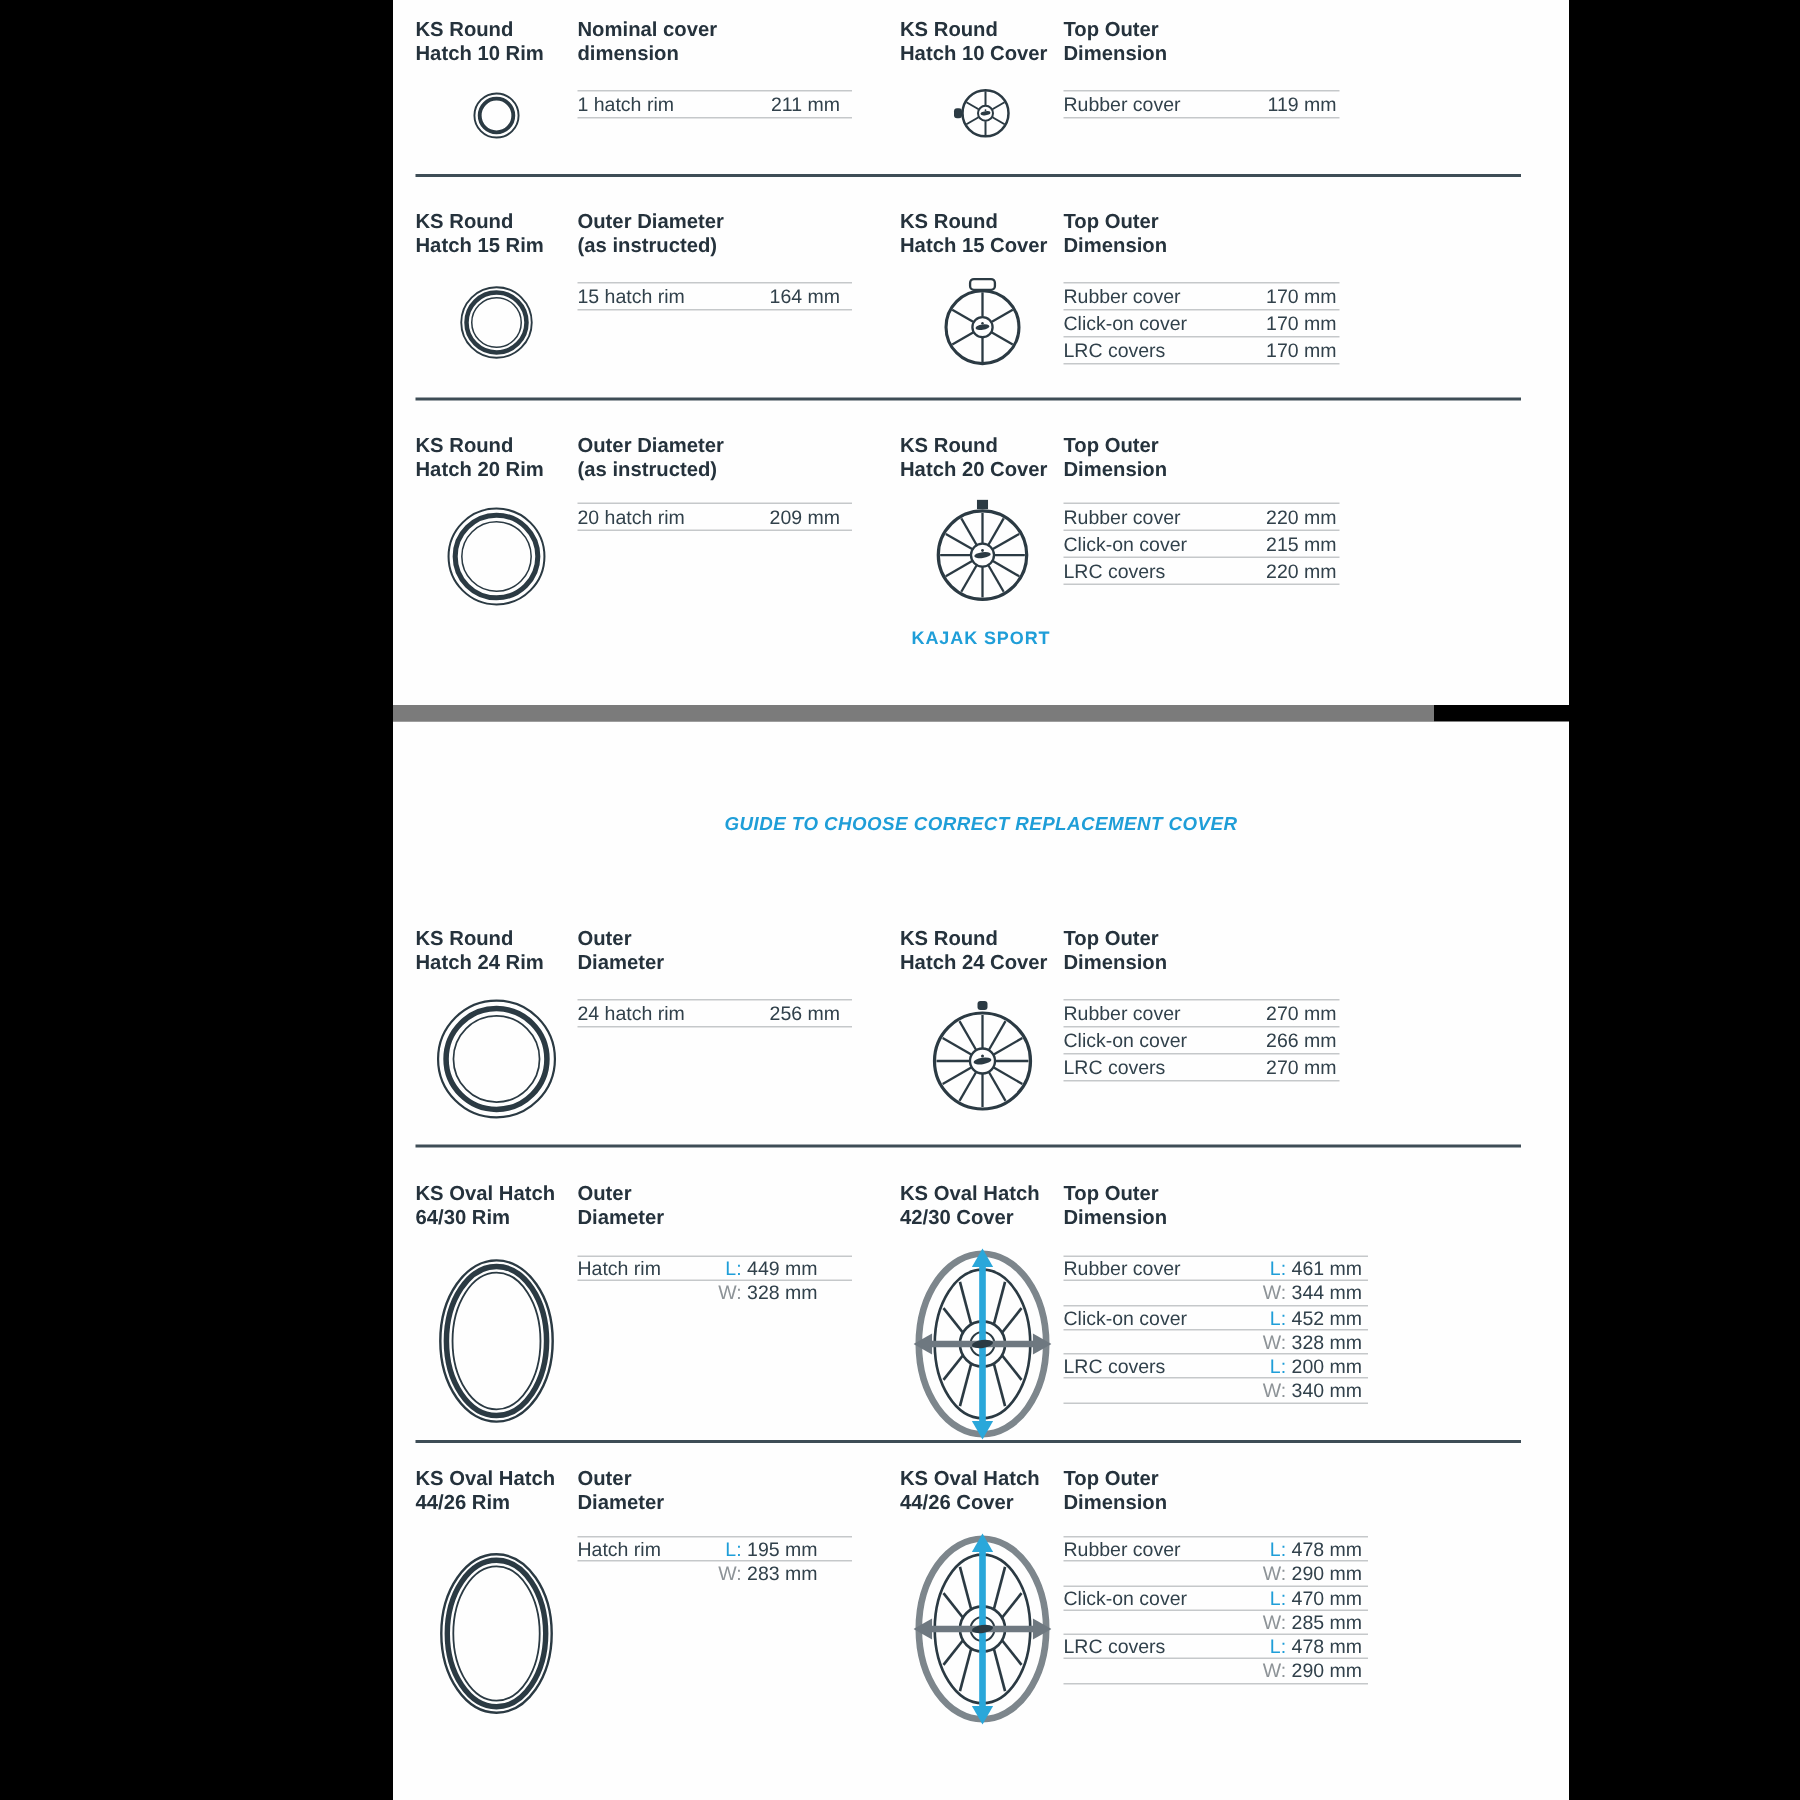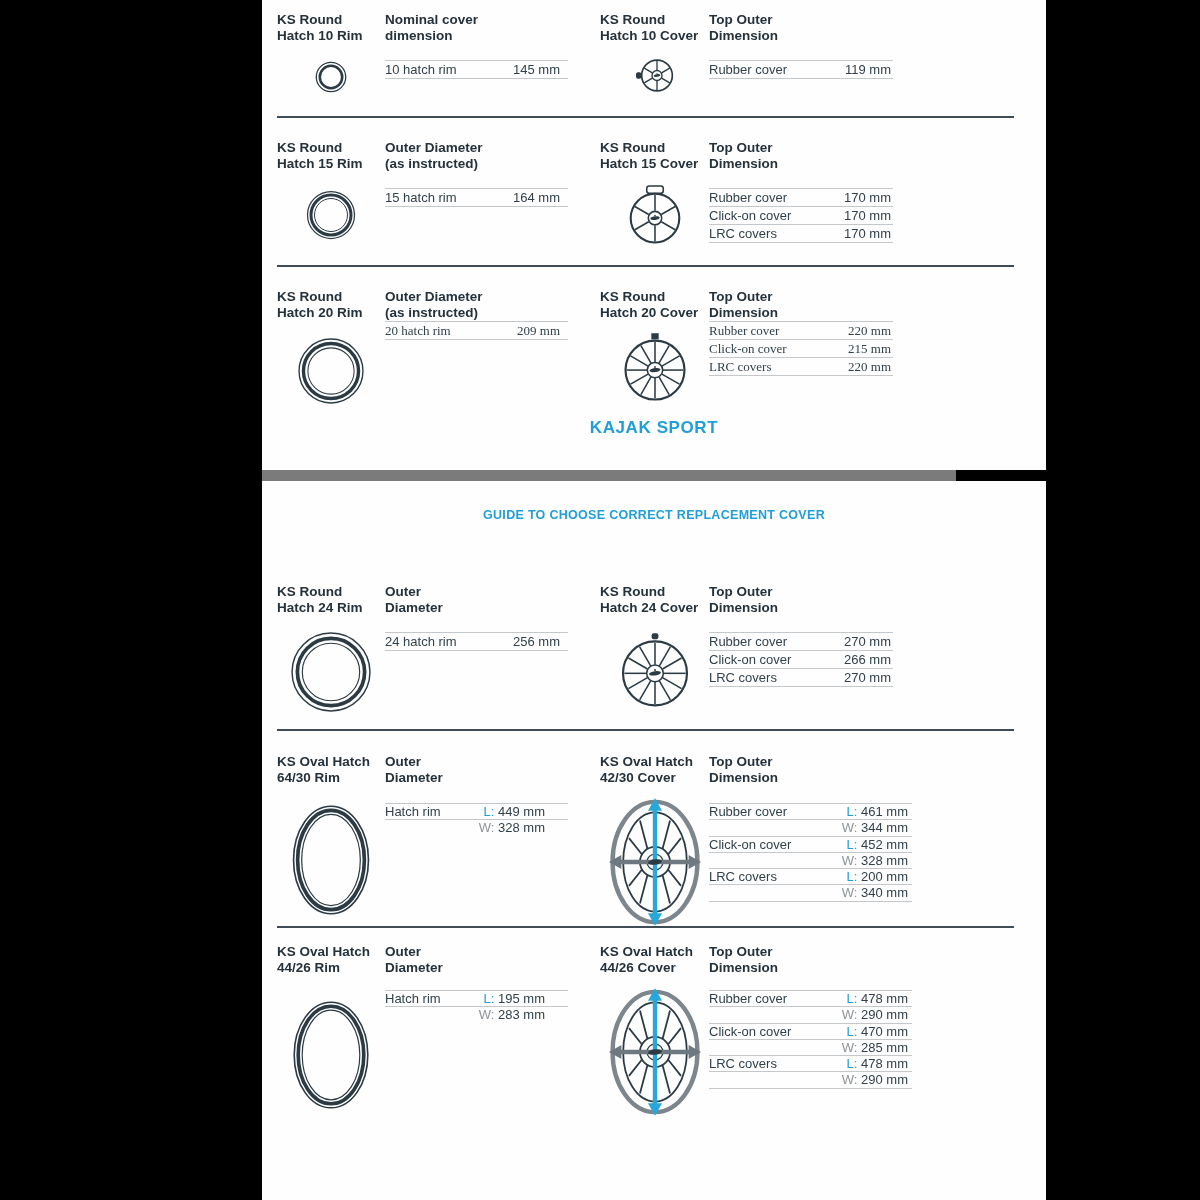--- a/index.html
+++ b/index.html
@@ -32,33 +32,33 @@
   .c4t{width:184px;}
   .c4t.wide{width:203px;}
   .lw .tr{height:16.3px;line-height:15.5px;}
   .lw-rim .tr:last-child{border-bottom:none;}
   .lwcell{white-space:nowrap;}
   .c2 .lwcell{padding-right:23px;}
   .c4 .lwcell{padding-right:4px;}
   .pfx-l{color:var(--accent);}
   .pfx-w{color:var(--wgray);}
   .brand-footer{height:63px;text-align:center;}
-  .brand-footer span{display:inline-block;margin-top:11px;font-weight:bold;font-size:17px;letter-spacing:.6px;color:var(--accent);}
-  .p2head{padding-top:27px;text-align:center;font-weight:bold;font-size:12.5px;letter-spacing:.3px;color:var(--accent);}
+  .brand-footer span{display:inline-block;margin-top:11px;font-weight:bold;font-size:12px;letter-spacing:.6px;color:var(--accent);}
+  .p2head{padding-top:61px;text-align:center;font-weight:bold;font-size:12.5px;letter-spacing:.3px;color:var(--accent);font-style:italic;}
   
   .r1{padding-top:12px;height:116px;}
   .r1 .tbl{margin-top:16px;}
   .r1 .iconwrap.rim{margin-top:17px;}
   .r1 .iconwrap.cov{margin-top:14px;}
   .r2{padding-top:22px;height:147px;}
   .r2 .tbl{margin-top:16px;}
   .r2 .iconwrap.rim{margin-top:18px;}
   .r2 .iconwrap.cov{margin-top:13px;}
   .r3{padding-top:22px;height:140px;}
-  .r3 .tbl{font-family:Liberation Serif, serif;}
+  .r3 .tbl{margin-top:14px;}
   .r3 .iconwrap.rim{margin-top:16px;}
   .r3 .iconwrap.cov{margin-top:11px;}
   .r4{margin-top:62px;height:145px;}
   .r4 .tbl{margin-top:16px;}
   .r4 .iconwrap.rim{margin-top:15px;}
   .r4 .iconwrap.cov{margin-top:16px;}
   .r5{padding-top:23px;height:195px;}
   .r5 .tbl{margin-top:17px;}
   .r5 .iconwrap.rim{margin-top:17px;}
   .r5 .iconwrap.cov{margin-top:12px;}
@@ -85,22 +85,22 @@
         </svg>
       </div>
     </div>
     <div class="c2">
       <div class="hdr">
         <div>Nominal cover</div>
         <div>dimension</div>
       </div>
       <div class="dimtable tbl">
         <div class="tr">
-          <span>10 hatch rim</span>
-          <span class="val">145 mm</span>
+          <span>1 hatch rim</span>
+          <span class="val">211 mm</span>
         </div>
       </div>
     </div>
     <div></div>
     <div>
       <div class="name">
         <div>KS Round</div>
         <div>Hatch 10 Cover</div>
       </div>
       <div class="iconwrap cov">

